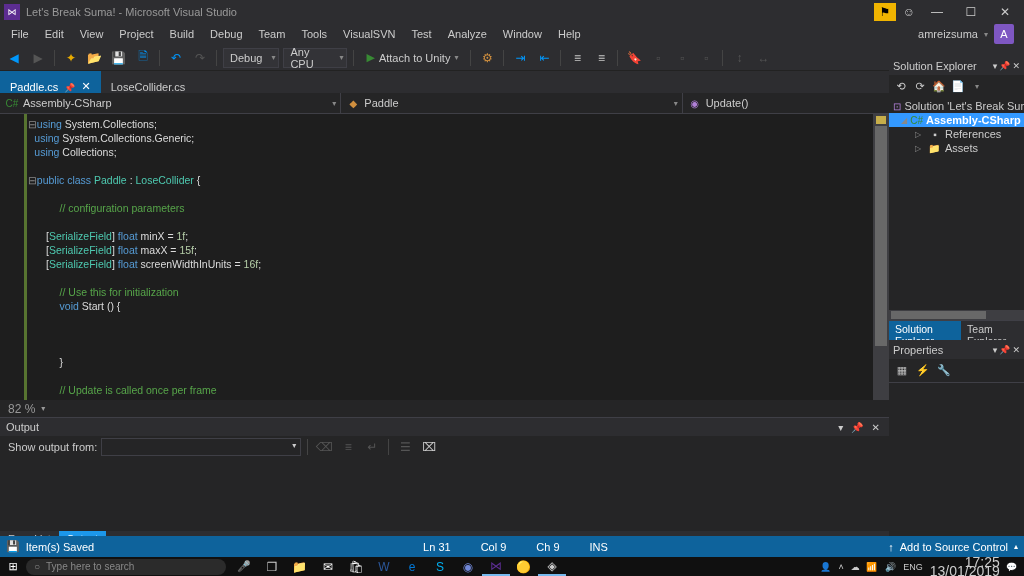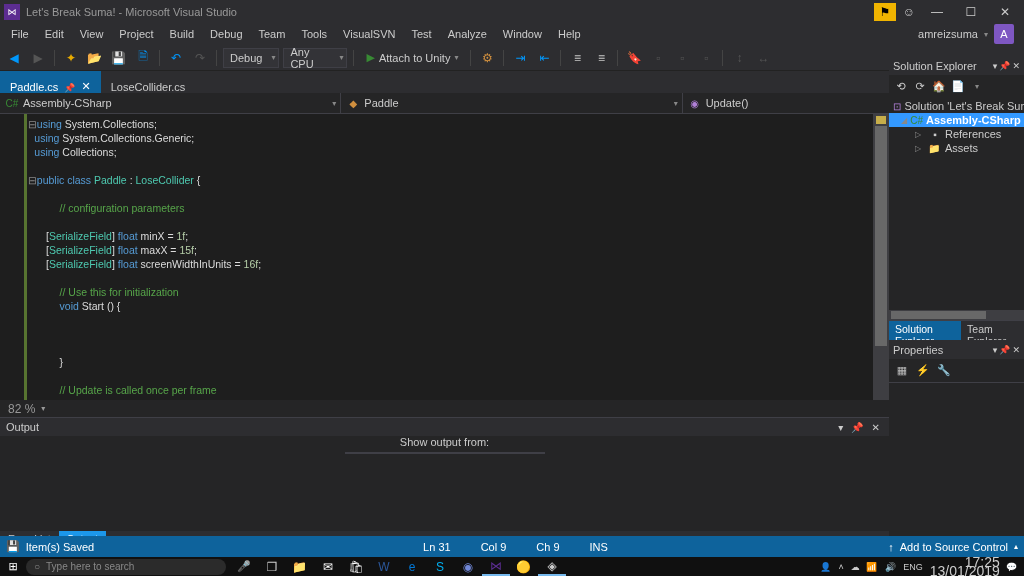--- a/index.html
+++ b/index.html
@@ -43,21 +43,21 @@
 .c-num { color:#b5cea8; }
 .mod-bar { position:absolute; top:0; bottom:0; left:24px; width:3px; background:#577430; }
 .vscroll { position:absolute; right:0; top:0; bottom:0; width:16px; background:#3e3e42; }
 .vscroll .thumb { position:absolute; left:2px; right:2px; background:#686868; }
 .ov-mark { position:absolute; top:2px; left:3px; width:10px; height:8px; background:#c7ae4a; }
 .zoom-bar { position:absolute; left:0; right:135px; height:17px; bottom:159px; background:#252526; display:flex; align-items:center; padding:0 8px; font-size:12px; color:#999; }
 .zoom-bar::after { content:"▾"; margin-left:6px; font-size:8px; }
 .output-head { position:absolute; left:0; right:135px; top:417px; height:19px; background:#2d2d30; border-top:1px solid #3f3f46; display:flex; align-items:center; justify-content:space-between; padding:0 6px; color:#ccc; }
 .output-head .icons { display:flex; gap:2px; }
 .output-head .icons span { font-size:10px; cursor:pointer; padding:0 3px; }
-.output-tb { position:absolute; left:0; right:135px; top:436px; height:22px; background:#252526; display:flex; align-items:center; padding:0 8px; gap:4px; color:#ccc;flex-direction:column; }
+.output-tb { position:absolute; left:0; right:135px; top:436px; height:22px; background:#252526; display:flex; align-items:center; padding:0 8px; gap:4px; color:#ccc; }
 .output-tb .from-drop { width:200px; height:18px; border:1px solid #3f3f46; position:relative; }
 .output-tb .from-drop::after { content:"▾"; position:absolute; right:4px; top:2px; font-size:8px; }
 .output-body { position:absolute; left:0; right:135px; top:458px; bottom:45px; background:#252526; }
 .bottom-tabs { position:absolute; left:0; right:135px; bottom:27px; height:18px; background:#2d2d30; display:flex; }
 .btab { padding:2px 8px; font-size:10.5px; color:#ccc; cursor:pointer; }
 .btab.active { background:#1c97ea; color:#fff; }
 .sol-exp { position:absolute; right:0; top:56px; width:135px; bottom:236px; background:#252526; display:flex; flex-direction:column; }
 .panel-head { height:19px; background:#2d2d30; display:flex; align-items:center; justify-content:space-between; padding:0 4px; color:#ccc; font-size:11px; }
 .panel-head .icons { display:flex; gap:2px; font-size:9px; }
 .panel-tb { height:22px; display:flex; align-items:center; gap:3px; padding:0 4px; }

